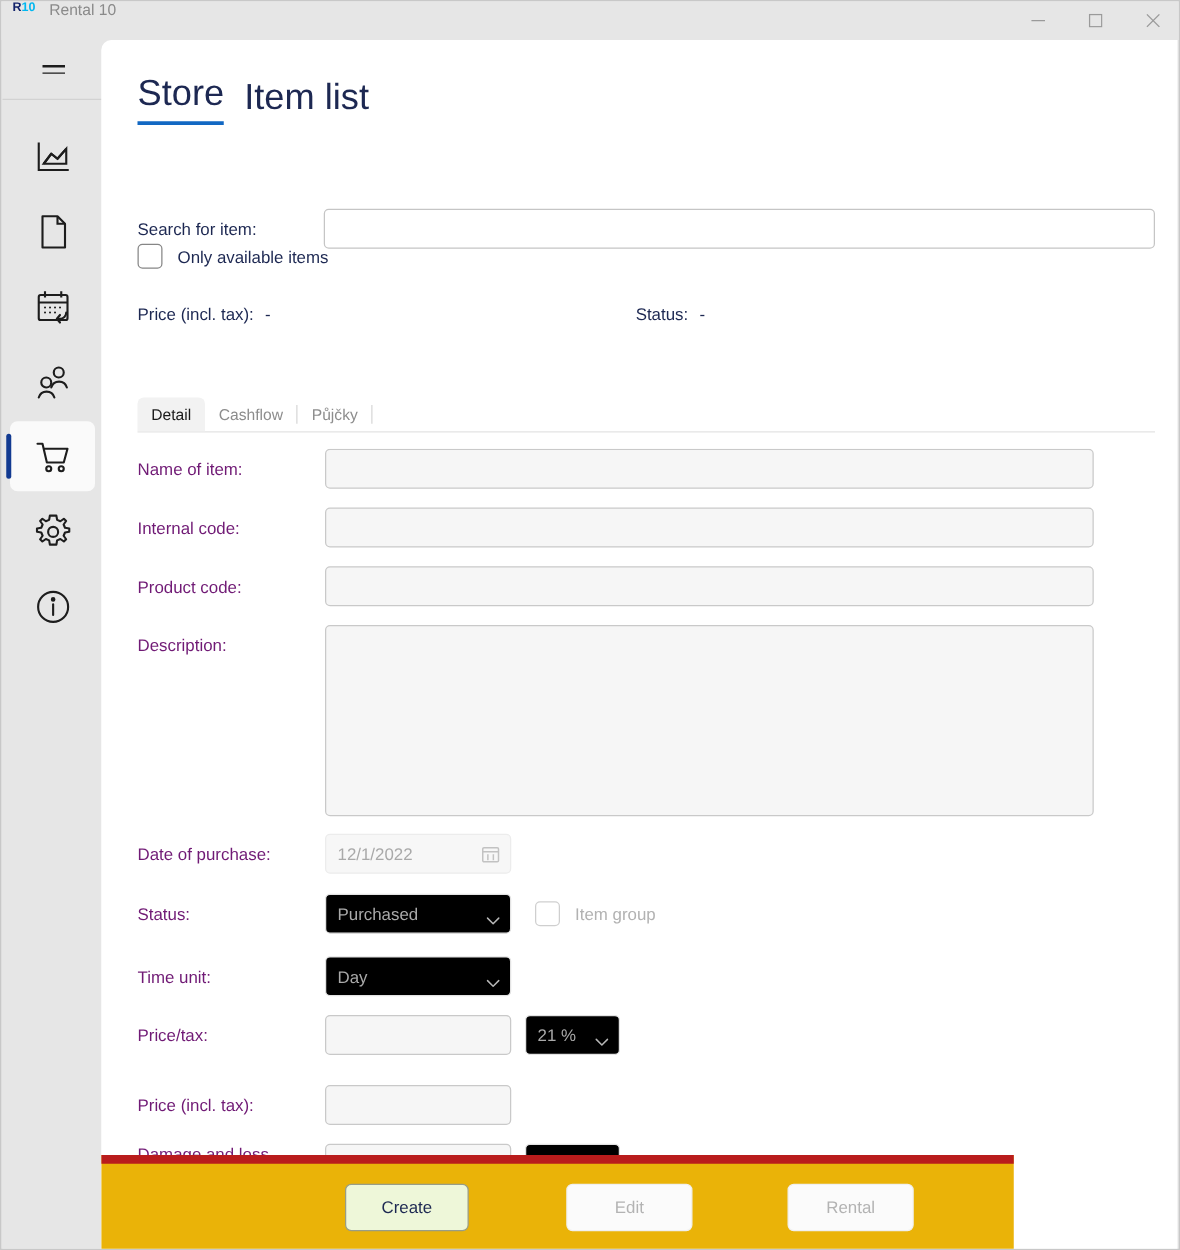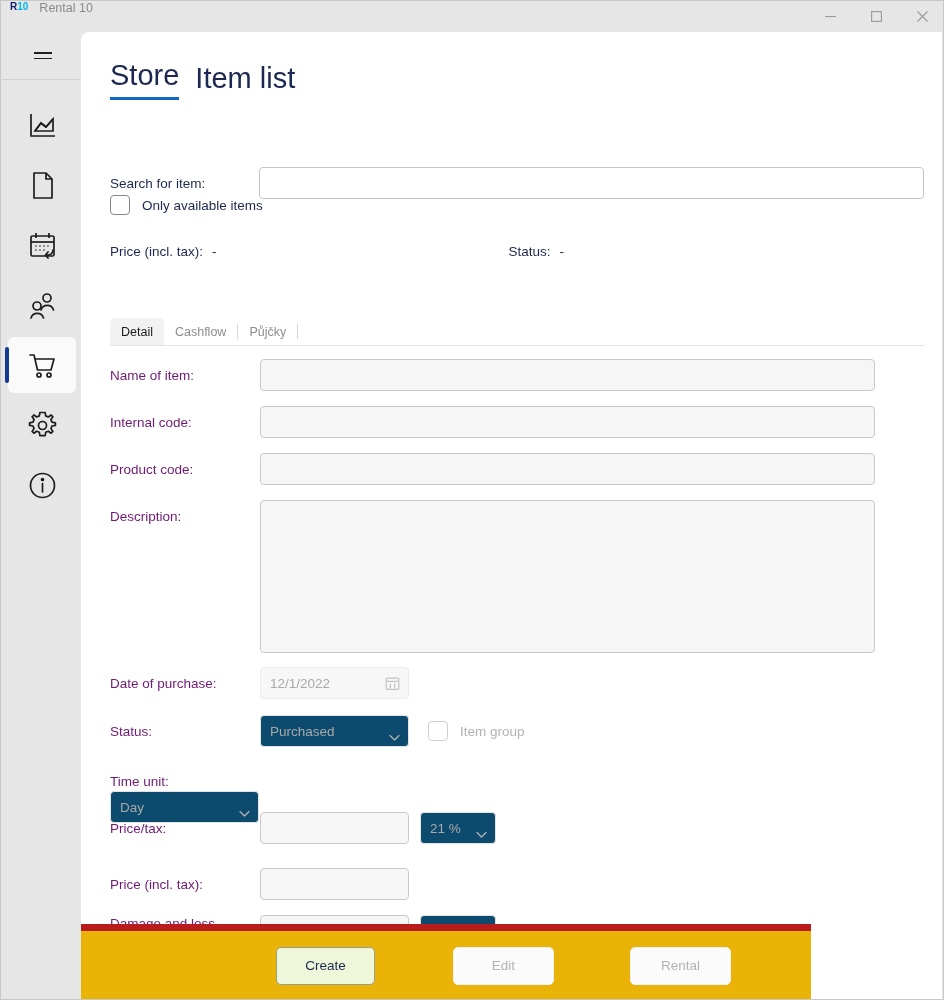--- a/index.html
+++ b/index.html
@@ -233,21 +233,21 @@
     display: flex; align-items: center;
     padding: 0 9px;
   }
   .fdate .dtxt { font-size: 13.5px; color: #a9a9a9; }
   .fdate .cal { position: absolute; right: 8px; top: 8px; }
   .fsel {
     position: relative;
     height: 32px;
     border: 1px solid #e3e3e3;
     border-radius: 4px;
-    background: #0c4a6e;
+    background: #000000;
     display: flex; align-items: center;
     padding: 0 9px;
   }
   .fsel.w149 { width: 149px; }
   .fsel.w79  { width: 76px; }
   .fsel .stxt { font-size: 13.5px; color: #a9a9a9; }
   .fsel .chev { position: absolute; right: 8px; top: 12px; }
   .inline-gap { width: 11px; }
 
   
@@ -480,21 +480,21 @@
               </svg>
           </span>
         </div>
         <div class="inline-gap"></div>
         <div style="display:flex;align-items:center;height:32px;margin-left:8px;">
           <div class="chk dis"></div>
           <div class="chk-label dis">Item group</div>
         </div>
       </div>
 
-      <div class="frow" style="top:406px;flex-direction:column;">
+      <div class="frow" style="top:406px;">
         <div class="flabel">Time unit:</div>
         <div class="fsel w149">
           <span class="stxt">Day</span>
           <span class="chev">
             <svg width="11" height="8" viewBox="0 0 11 8" fill="none" stroke="#b6b6b6" stroke-width="1.2" stroke-linecap="round" stroke-linejoin="round">
                 <path d="M1 1.5 L5.5 6 L10 1.5"></path>
               </svg>
           </span>
         </div>
       </div>

